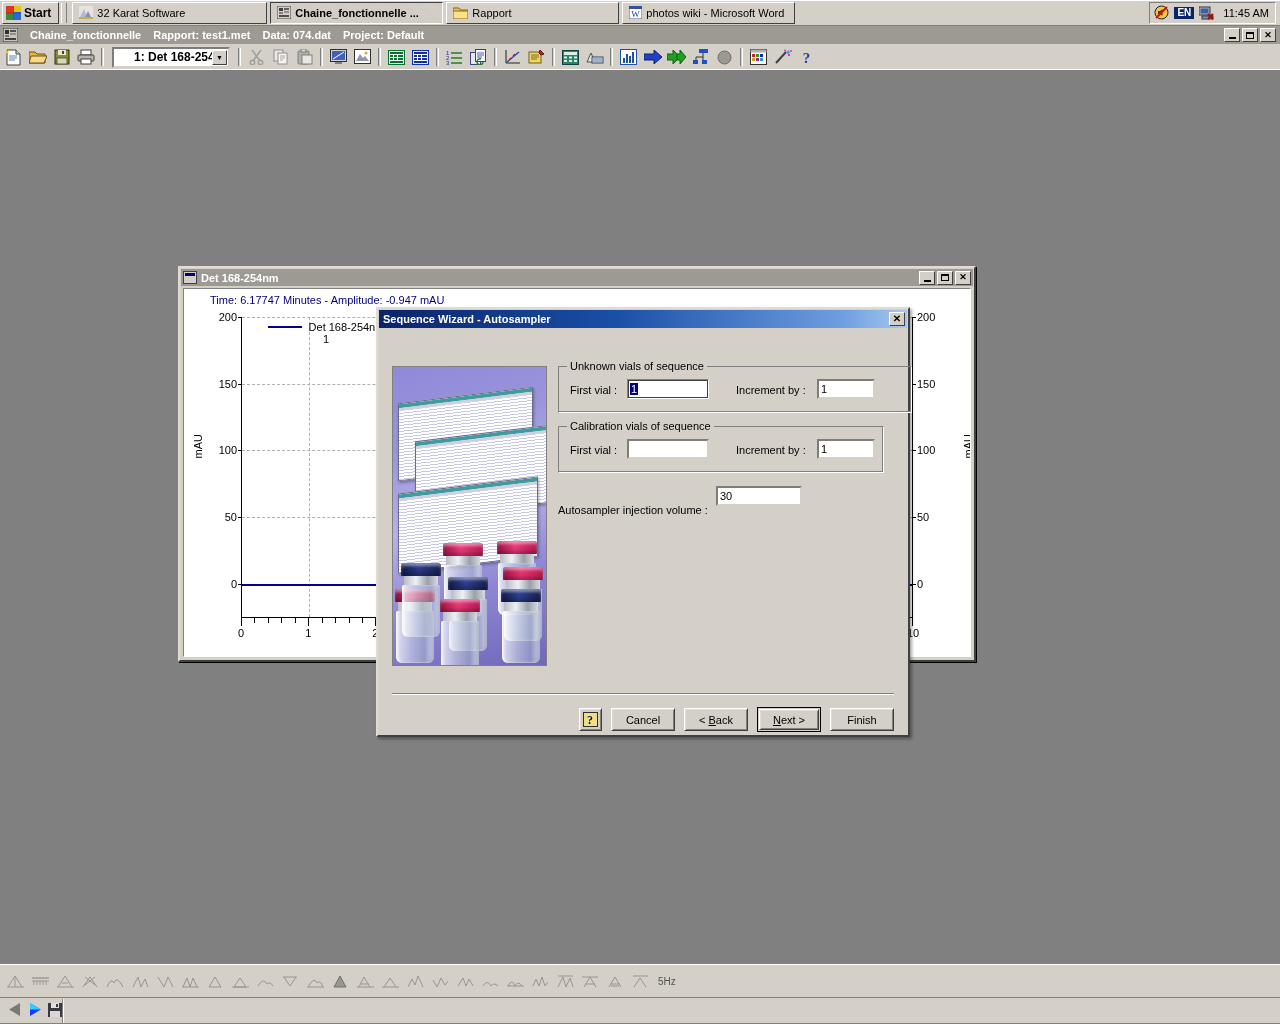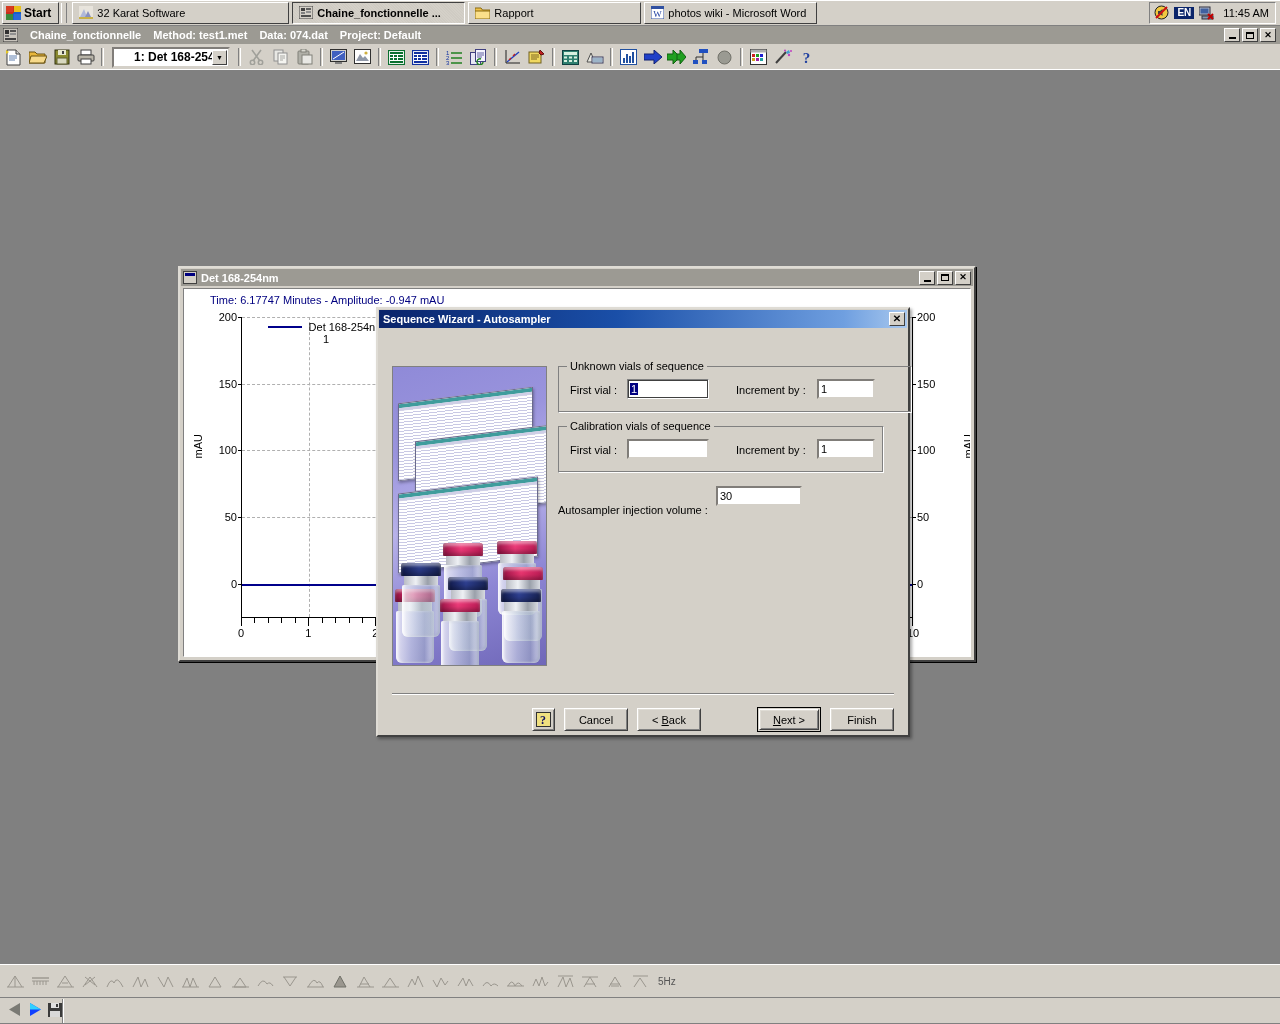--- a/index.html
+++ b/index.html
@@ -300,21 +300,20 @@
     background: #d4d0c8; color: #000; font-size: 11px;
     border: 1px solid; border-color: #ffffff #404040 #404040 #ffffff;
     box-shadow: inset 1px 1px 0 #dfdcd5, inset -1px -1px 0 #808080;
     display: flex; align-items: center; justify-content: center;
   }
   .btn.help { min-width: 0; width: 23px; padding: 0; }
   .btn.default {
     border-color: #000 #000 #000 #000;
     box-shadow: none;
     position: relative;
-    margin-left: 47px;
   }
   .btn.default .inner {
     position: absolute; left: 1px; top: 1px; right: 1px; bottom: 1px;
     border: 1px solid; border-color: #ffffff #404040 #404040 #ffffff;
     display: flex; align-items: center; justify-content: center;
     box-shadow: inset 1px 1px 0 #dfdcd5, inset -1px -1px 0 #808080;
   }
   .u { text-decoration: underline; }
 
   
@@ -350,21 +349,21 @@
 <div id="taskbar">
   <div class="start-btn">
     <span class="start-flag">
         <i></i>
         <b></b>
       </span>
     <span>Start</span>
   </div>
   <div class="tb-grip"></div>
 
-  <div class="task-btn" style="width:217px">
+  <div class="task-btn" style="width:195px">
     <svg class="ico" width="14" height="13" viewBox="0 0 14 13">
       <rect x="0" y="0" width="14" height="13" fill="#e8e4dc"></rect>
       <path d="M1 11 L5 3 L8 11 Z" fill="#b0b8d8"></path>
         <path d="M6 11 L9 5 L12 11 Z" fill="#8890c0"></path>
       <rect x="0" y="11" width="14" height="2" fill="#c8b048"></rect>
     </svg>
     <span>32 Karat Software</span>
   </div>
 
   <div class="task-btn active" style="width:173px">
@@ -420,21 +419,21 @@
   <div id="app-title">
     <svg class="ico" width="15" height="14" viewBox="0 0 15 14" style="margin-left:1px">
       <rect x="0" y="0" width="15" height="14" fill="#c8c4bc" stroke="#303030"></rect>
       <rect x="2" y="2" width="4" height="4" fill="#303030"></rect>
         <rect x="2" y="7" width="4" height="2" fill="#707070"></rect>
       <rect x="7" y="2" width="6" height="2" fill="#505050"></rect>
         <rect x="7" y="5" width="6" height="2" fill="#909090"></rect>
       <rect x="2" y="10" width="11" height="2" fill="#404040"></rect>
     </svg>
     <span class="seg">Chaine_fonctionnelle</span>
-    <span class="seg">Method: test1.met</span>
+    <span class="seg">Rapport: test1.met</span>
     <span class="seg">Data: 074.dat</span>
     <span class="seg">Project: Default</span>
     <div class="appwin-ctrls">
       <div class="sysbtn" style="align-items:flex-end;padding-bottom:2px">
           <span style="display:block;width:7px;height:2px;background:#000"></span>
         </div>
       <div class="sysbtn">
           <span style="display:block;width:8px;height:7px;border:1px solid #000;border-top-width:2px"></span>
         </div>
       <div class="sysbtn">✕</div>

